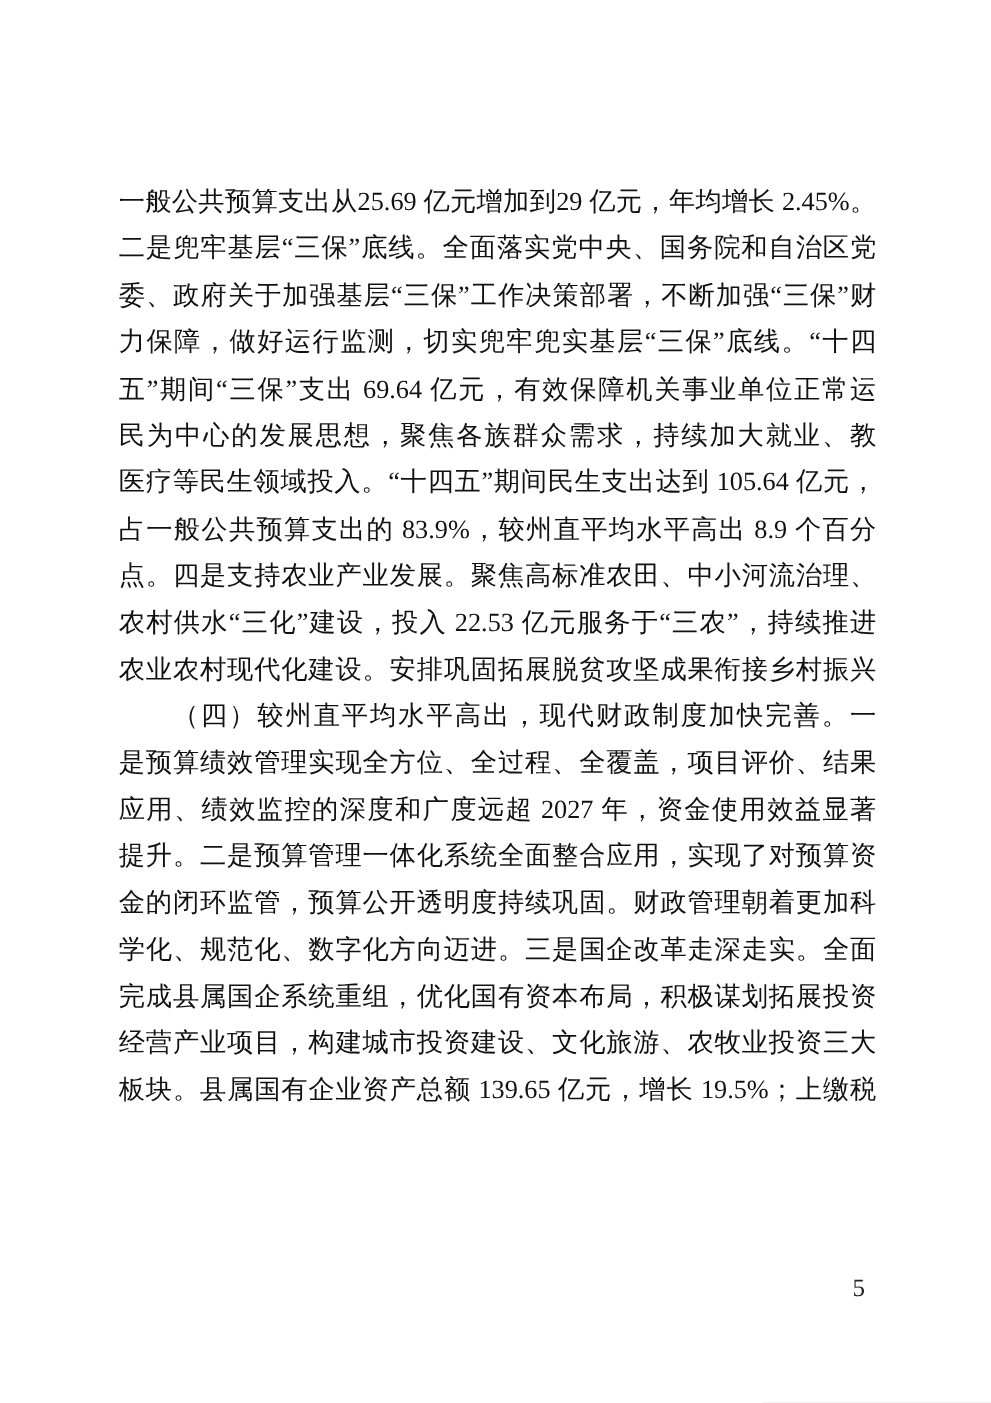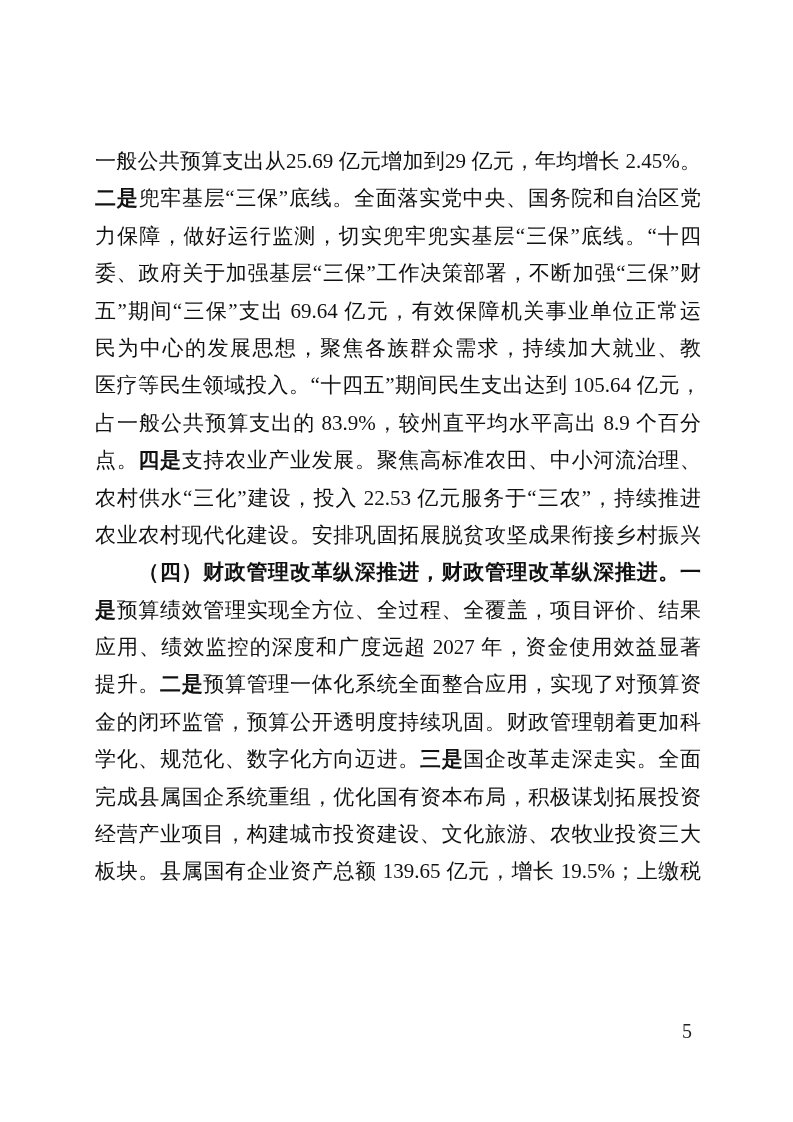--- a/index.html
+++ b/index.html
@@ -32,53 +32,53 @@
   }
   .line.justify {
     text-align: justify;
     text-align-last: justify;
     text-justify: inter-character;
   }
   .line.indent {
     padding-left: 43px;
   }
   .line .bold {
-    font-weight: bold;
+    font-weight: normal;
   }
   .page-number {
     position: absolute;
     left: 672px;
     top: 1018px;
     width: 30px;
     text-align: center;
     font-size: 20px;
     line-height: 26px;
     color: #222222;
   }
 </style>
 </head>
 <body>
 
 <div class="page">
   <div class="text-block" id="text-block">
       <div class="paragraph">
         <div class="line justify"><span>一般公共预算支出从25.69 亿元增加到29 亿元，年均增长 2.45%。</span></div>
         <div class="line justify"><span class="bold">二是</span><span>兜牢基层“三保”底线。全面落实党中央、国务院和自治区党</span></div>
+        <div class="line justify"><span>委、政府关于加强基层“三保”工作决策部署，不断加强“三保”财</span></div>
         <div class="line justify"><span>力保障，做好运行监测，切实兜牢兜实基层“三保”底线。“十四</span></div>
-        <div class="line justify"><span>委、政府关于加强基层“三保”工作决策部署，不断加强“三保”财</span></div>
         <div class="line justify"><span>五”期间“三保”支出 69.64 亿元，有效保障机关事业单位正常运转，</span></div>
         <div class="line justify"><span>民为中心的发展思想，聚焦各族群众需求，持续加大就业、教育、</span></div>
         <div class="line justify"><span>医疗等民生领域投入。“十四五”期间民生支出达到 105.64 亿元，</span></div>
         <div class="line justify"><span>占一般公共预算支出的 83.9%，较州直平均水平高出 8.9 个百分</span></div>
         <div class="line justify"><span>点。</span><span class="bold">四是</span><span>支持农业产业发展。聚焦高标准农田、中小河流治理、</span></div>
         <div class="line justify"><span>农村供水“三化”建设，投入 22.53 亿元服务于“三农”，持续推进</span></div>
         <div class="line justify"><span>农业农村现代化建设。安排巩固拓展脱贫攻坚成果衔接乡村振兴</span></div>
       </div>
       <div class="paragraph">
-        <div class="line justify indent"><span class="bold">（四）财政管理改革纵深推进，财政管理改革纵深推进。一</span></div>
+        <div class="line justify indent"><span class="bold">（四）较州直平均水平高出，现代财政制度加快完善。一</span></div>
         <div class="line justify"><span class="bold">是</span><span>预算绩效管理实现全方位、全过程、全覆盖，项目评价、结果</span></div>
         <div class="line justify"><span>应用、绩效监控的深度和广度远超 2027 年，资金使用效益显著</span></div>
         <div class="line justify"><span>提升。</span><span class="bold">二是</span><span>预算管理一体化系统全面整合应用，实现了对预算资</span></div>
         <div class="line justify"><span>金的闭环监管，预算公开透明度持续巩固。财政管理朝着更加科</span></div>
         <div class="line justify"><span>学化、规范化、数字化方向迈进。</span><span class="bold">三是</span><span>国企改革走深走实。全面</span></div>
         <div class="line justify"><span>完成县属国企系统重组，优化国有资本布局，积极谋划拓展投资</span></div>
         <div class="line justify"><span>经营产业项目，构建城市投资建设、文化旅游、农牧业投资三大</span></div>
         <div class="line justify"><span>板块。县属国有企业资产总额 139.65 亿元，增长 19.5%；上缴税</span></div>
       </div>
     </div>

